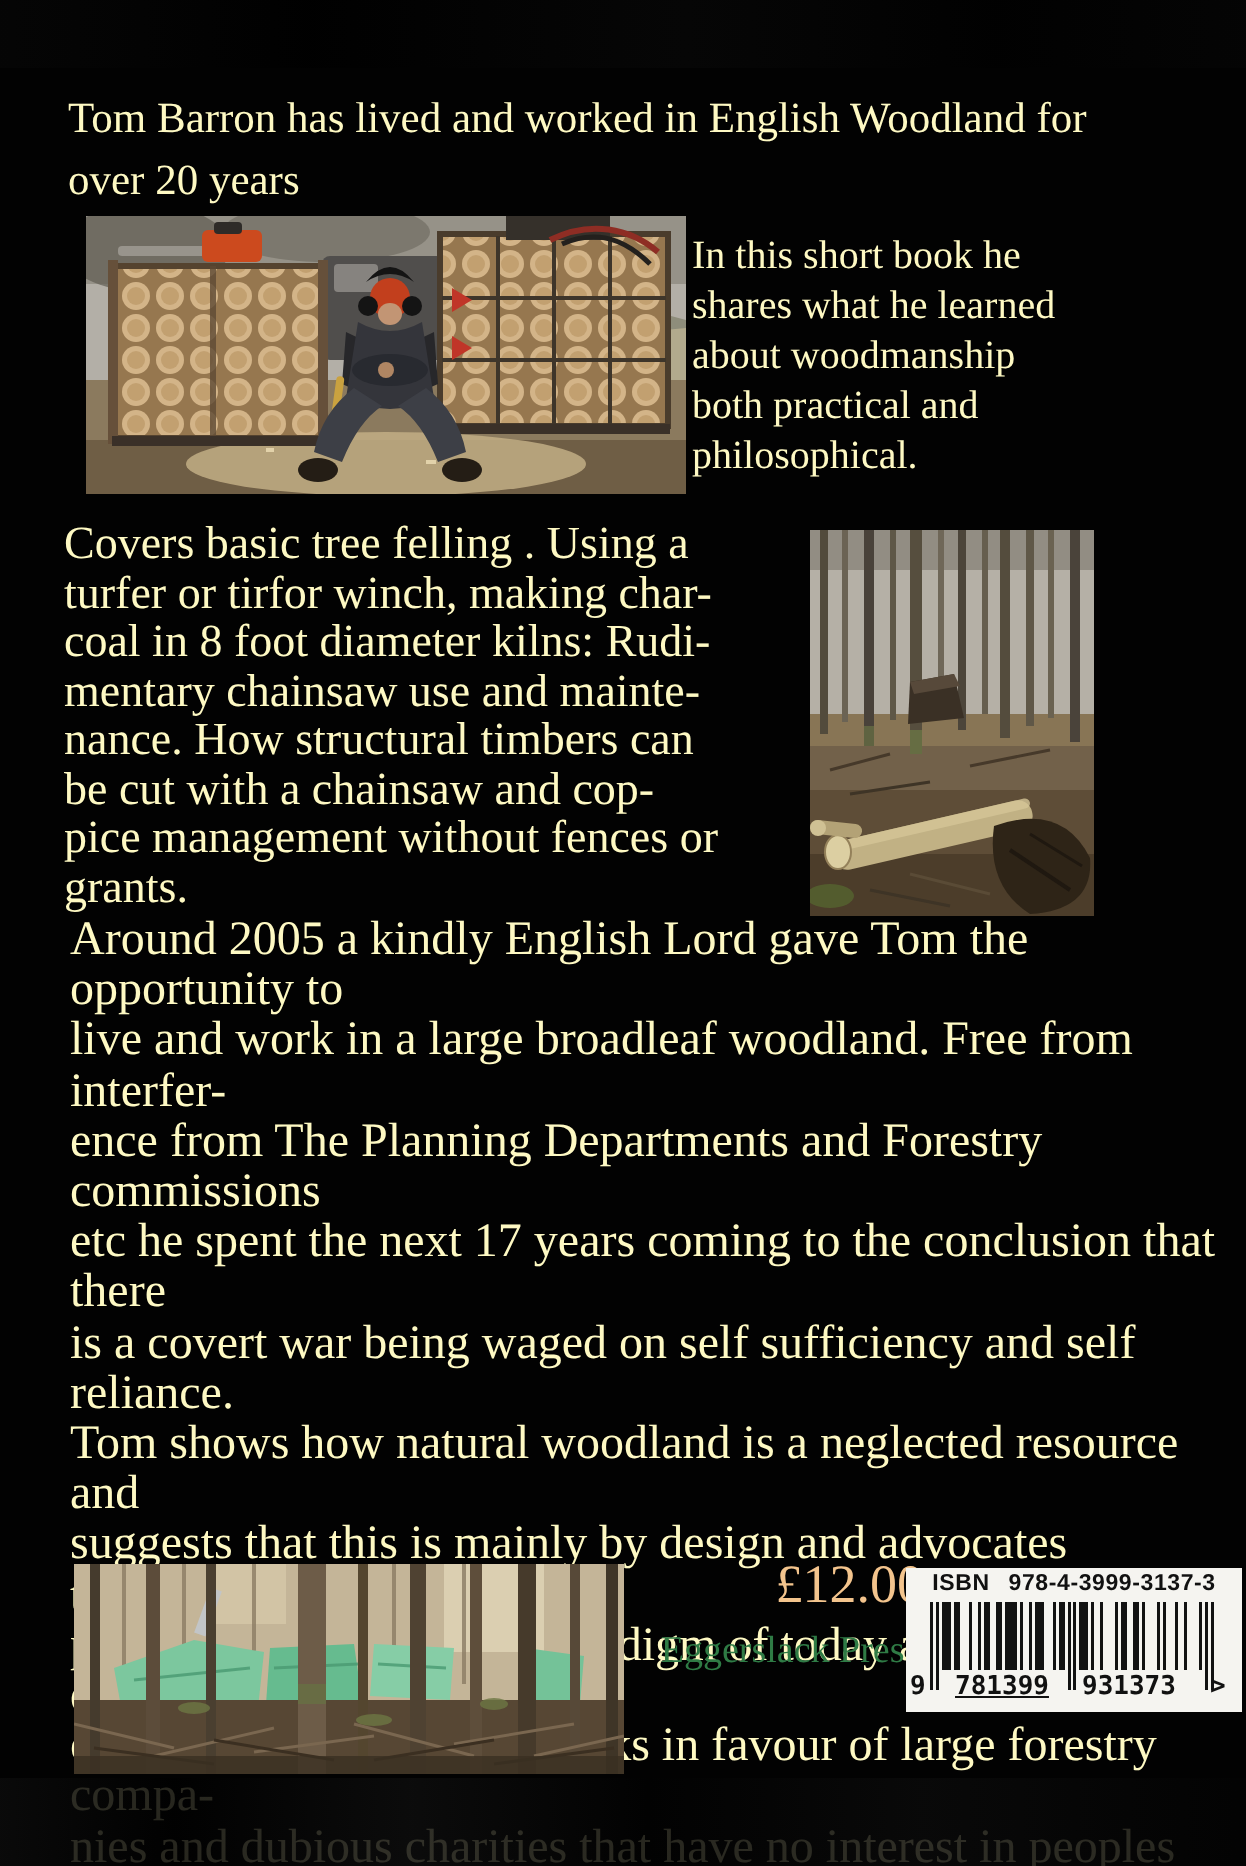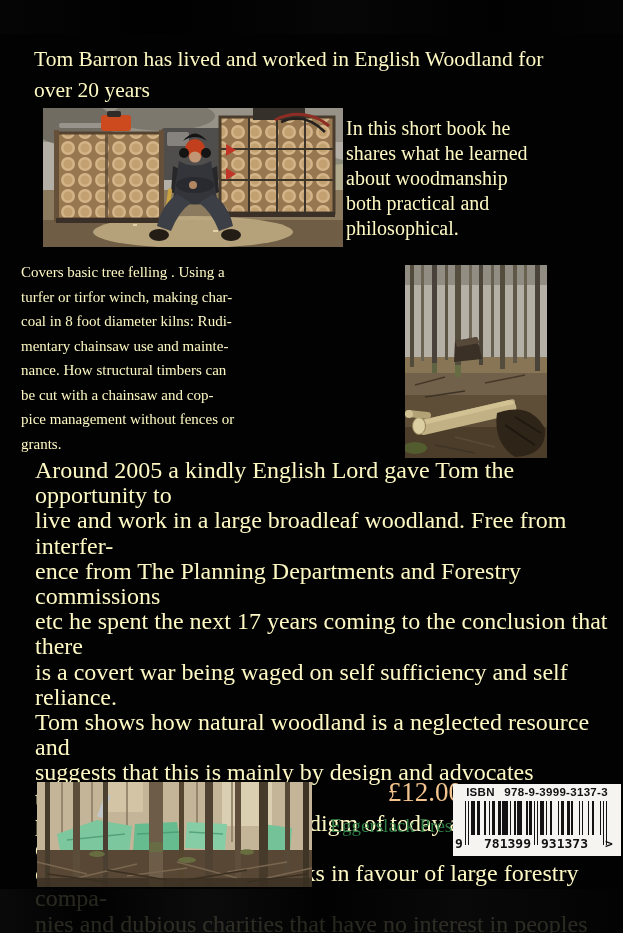--- a/index.html
+++ b/index.html
@@ -4,40 +4,40 @@
 <style>
   html,body{margin:0;padding:0;background:#000;}
   .cover{position:relative;width:623px;height:933px;background:#020202;overflow:hidden;
          font-family:"Liberation Serif",serif;}
   .abs{position:absolute;}
   .gold{color:#fef9c3;}
   .pre{white-space:pre-line;}
 
   .intro{left:34px;top:44px;font-size:21.5px;line-height:31px;width:580px;}
   .blurb{left:346px;top:116px;width:226px;text-align:left;font-size:20px;line-height:25px;}
-  .covers{left:21px;top:260px;width:350px;font-size:15px;line-height:24.5px;}
+  .covers{left:32px;top:260px;width:350px;font-size:23px;line-height:24.5px;}
   .main{left:35px;top:458px;width:575px;font-size:24px;line-height:25.2px;}
 
   .photo1{left:43px;top:108px;width:300px;height:139px;}
   .photo2{left:405px;top:265px;width:142px;height:193px;}
   .photo3{left:37px;top:782px;width:275px;height:105px;}
   .photo1 svg,.photo2 svg,.photo3 svg{display:block;width:100%;height:100%;}
 
   .price{left:328px;top:777px;width:134px;text-align:right;font-size:27px;color:#f3c48d;}
   .publisher{left:318px;top:815px;width:154px;text-align:center;font-size:19px;color:#2f7b45;}
 
   .barcode{left:453px;top:784px;width:168px;height:72px;background:#f5f4f0;color:#111;}
   .bc-label{position:absolute;left:0;top:2px;width:100%;text-align:center;
             font-family:"Liberation Sans",sans-serif;font-weight:700;font-size:11.5px;
             letter-spacing:.3px;word-spacing:6px;}
   .bc-bars{position:absolute;left:12px;top:17px;width:142px;height:44px;}
   .bc-digit{position:absolute;top:52px;font-family:"DejaVu Sans Mono",monospace;
             font-weight:700;font-size:13px;}
   .bc-d9{left:2px;}
-  .bc-g1{left:18px;width:60px;text-align:right;}
+  .bc-g1{left:18px;width:60px;text-align:center;text-decoration:underline;}
   .bc-g2{left:88px;width:60px;text-align:left;}
   .bc-gt{left:152px;}
 
   .smudge-bottom{left:0;bottom:0;width:100%;height:44px;
     background:linear-gradient(90deg,#0b0b0b 0%,#010101 14%,#0d0d0d 33%,#020202 52%,#0a0a0a 74%,#030303 100%);
     opacity:.85;}
   .smudge-top{left:0;top:0;width:100%;height:34px;
     background:linear-gradient(90deg,#060606 0%,#000 25%,#070707 55%,#010101 80%,#050505 100%);
     opacity:.8;}
 </style>
@@ -249,21 +249,21 @@
       <ellipse cx="210" cy="70" rx="7" ry="3" fill="#6d7743" opacity="0.8"></ellipse>
       <rect y="96" width="275" height="9" fill="#3a2f22" opacity="0.8"></rect>
     </svg>
   </div>
 
   <div class="abs price">£12.00</div>
 
   <div class="abs publisher">Eggerslack Press</div>
 
   <div class="abs barcode">
-    <div class="bc-label">ISBN 978-9-3999-3137-3</div>
+    <div class="bc-label">ISBN 978-4-3999-3137-3</div>
     <div class="bc-bars"><svg viewBox="0 0 95 44" width="100%" height="100%" preserveAspectRatio="none" shape-rendering="crispEdges" fill="#121212">
           <rect x="0" y="0" width="1" height="44"></rect>
           <rect x="2" y="0" width="1" height="44"></rect>
           <rect x="4" y="0" width="1" height="34"></rect>
           <rect x="5" y="0" width="1" height="34"></rect>
           <rect x="6" y="0" width="1" height="34"></rect>
           <rect x="8" y="0" width="1" height="34"></rect>
           <rect x="9" y="0" width="1" height="34"></rect>
           <rect x="13" y="0" width="1" height="34"></rect>
           <rect x="16" y="0" width="1" height="34"></rect>

